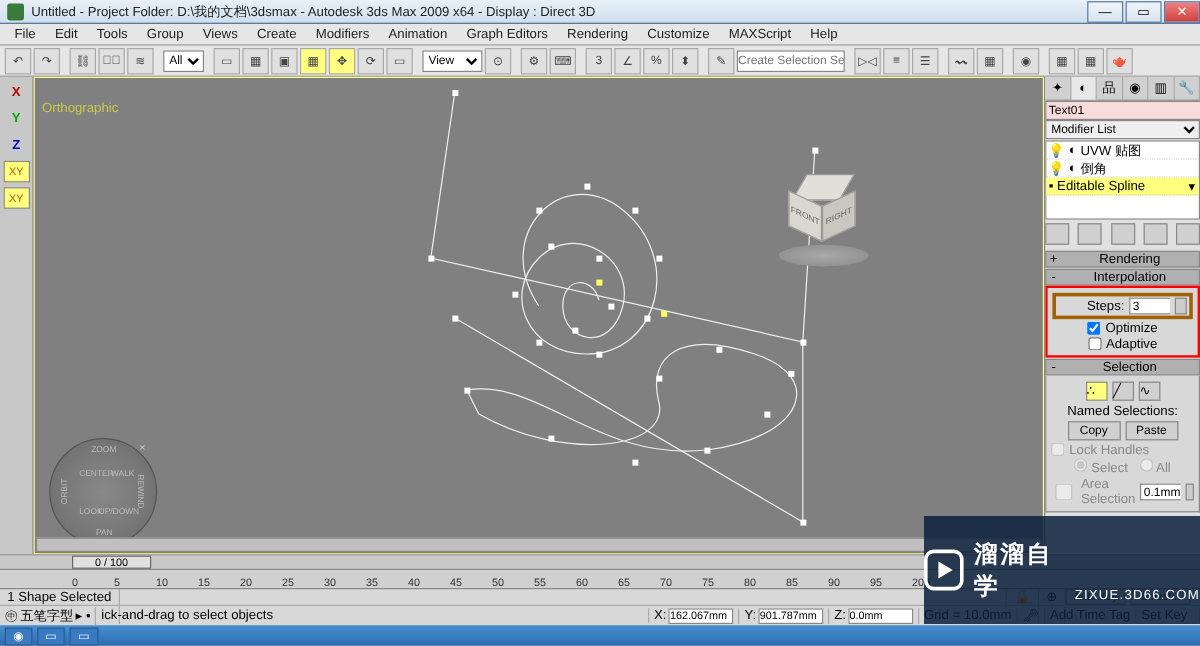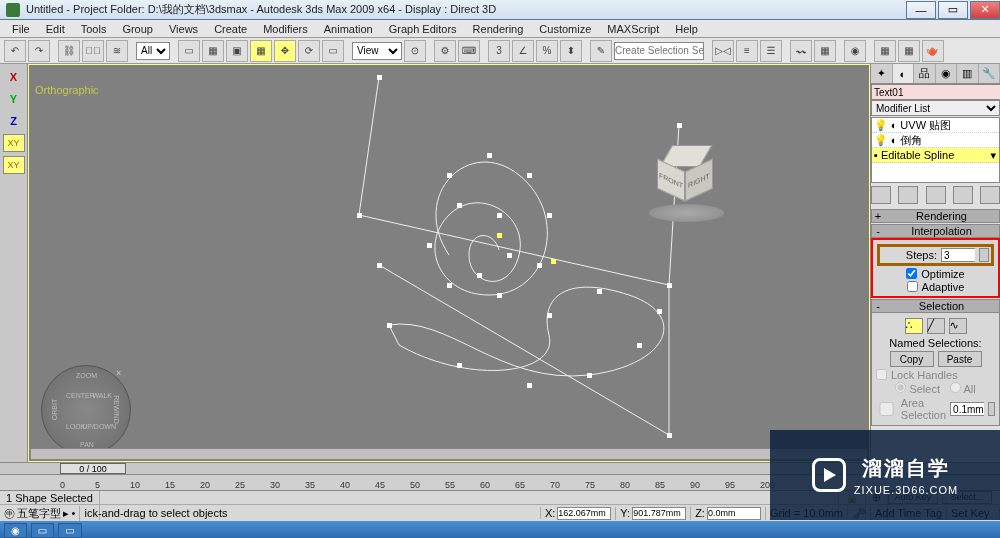--- a/index.html
+++ b/index.html
@@ -88,21 +88,21 @@
 .status2 { height:16px; display:flex; align-items:center; font-size:10px; }
 .status2 .seg { padding:0 4px; border-right:1px solid #aaa; display:flex; align-items:center; gap:2px; }
 .status2 input { height:13px; border:1px solid #888; font-size:9px; width:54px; }
 .taskbar { height:18px; background:linear-gradient(#4a90d0,#2a6ab0); display:flex; align-items:center; padding-left:4px; gap:4px; }
 .taskbar .tb { height:15px; padding:0 6px; background:#3a7ac0; border:1px solid #2a5a90; color:#fff; font-size:10px; display:flex; align-items:center; }
 
 
 .watermark { position:absolute; right:0; bottom:18px; width:230px; height:90px; background:rgba(10,30,60,0.85); color:#fff; display:flex; align-items:center; justify-content:center; gap:8px; font-size:14px; }
 .watermark .play { width:34px; height:34px; border:3px solid #fff; border-radius:8px; display:flex; align-items:center; justify-content:center; }
 .watermark .play::after { content:""; border-left:12px solid #fff; border-top:7px solid transparent; border-bottom:7px solid transparent; margin-left:3px; }
-.watermark .txt { display:flex; flex-direction:column; align-items:center; }
+.watermark .txt { display:flex; flex-direction:row; align-items:flex-end; }
 .watermark .big { font-size:20px; font-weight:bold; letter-spacing:2px; }
 .watermark .small { font-size:11px; letter-spacing:1px; margin-top:2px; }
 
 .scrollh { position:absolute; left:30px; right:132px; bottom:78px; height:12px; background:#c0c0c0; border:1px solid #888; }
 </style>
 </head>
 <body>
 
 <div class="titlebar">
   <div class="icon"></div>

